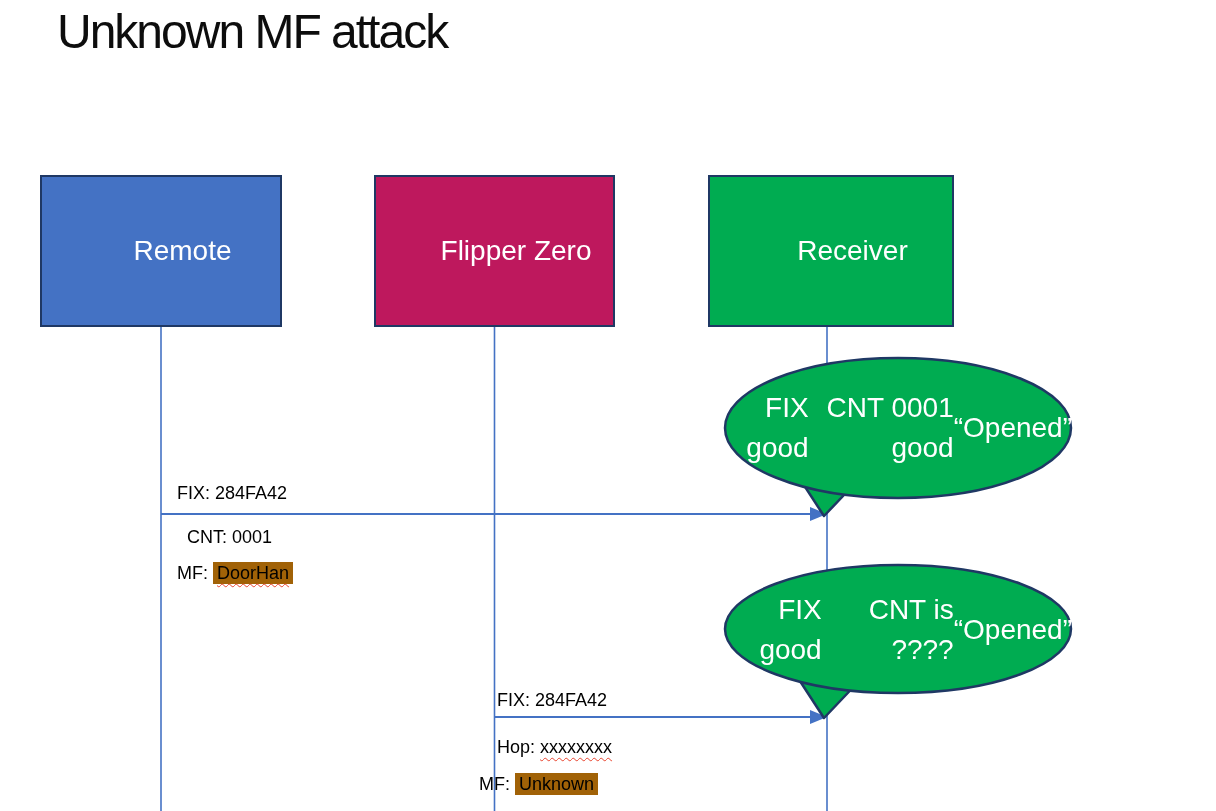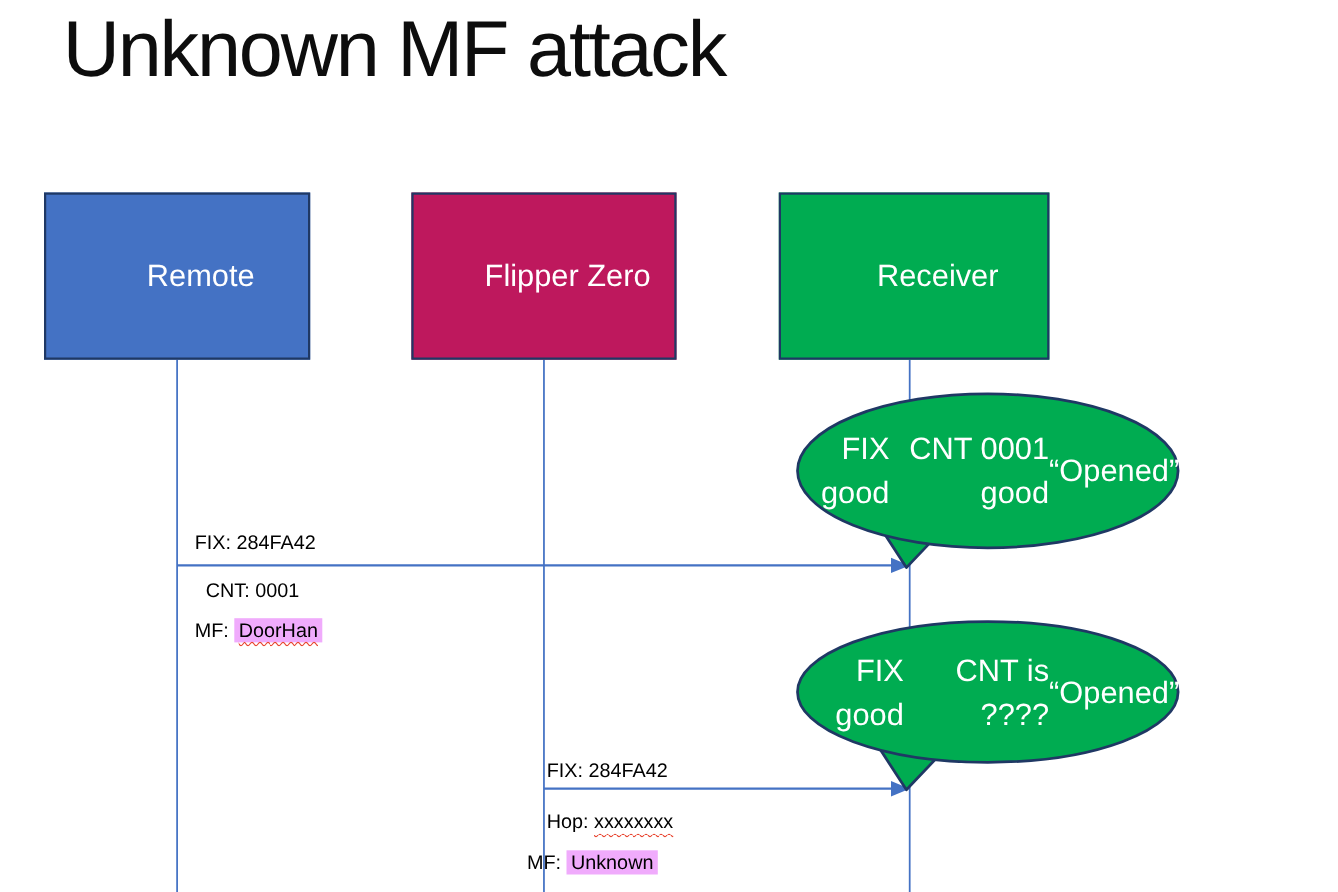--- a/index.html
+++ b/index.html
@@ -8,21 +8,21 @@
     width:1216px;
     height:811px;
     background:#ffffff;
     overflow:hidden;
     font-family:"Liberation Sans", sans-serif;
   }
   .page-title{
     position:absolute;
     left:57px; top:4px;
     margin:0;
-    font-size:72px;
+    font-size:48px;
     font-weight:300;
     letter-spacing:-2px;
     color:#0d0d0d;
     font-family:"Liberation Sans", sans-serif;
     white-space:nowrap;
   }
   svg.overlay{
     position:absolute;
     left:0; top:0;
     width:1216px; height:811px;
@@ -75,21 +75,21 @@
     color:#000000;
     white-space:nowrap;
   }
   .m1l1{ left:177px; top:477px; }
   .m1l2{ left:187px; top:521px; }
   .m1l3{ left:177px; top:557px; }
   .m2l1{ left:497px; top:684px; }
   .m2l2{ left:497px; top:731px; }
   .m2l3{ left:479px; top:768px; }
   .hl{
-    background:#f0abfc;
+    background:#a16207;
     padding:1px 4px;
   }
   .sq{
     text-decoration-line:underline;
     text-decoration-style:wavy;
     text-decoration-color:#E8442F;
     text-decoration-thickness:1px;
     text-underline-offset:4px;
   }
 </style>

